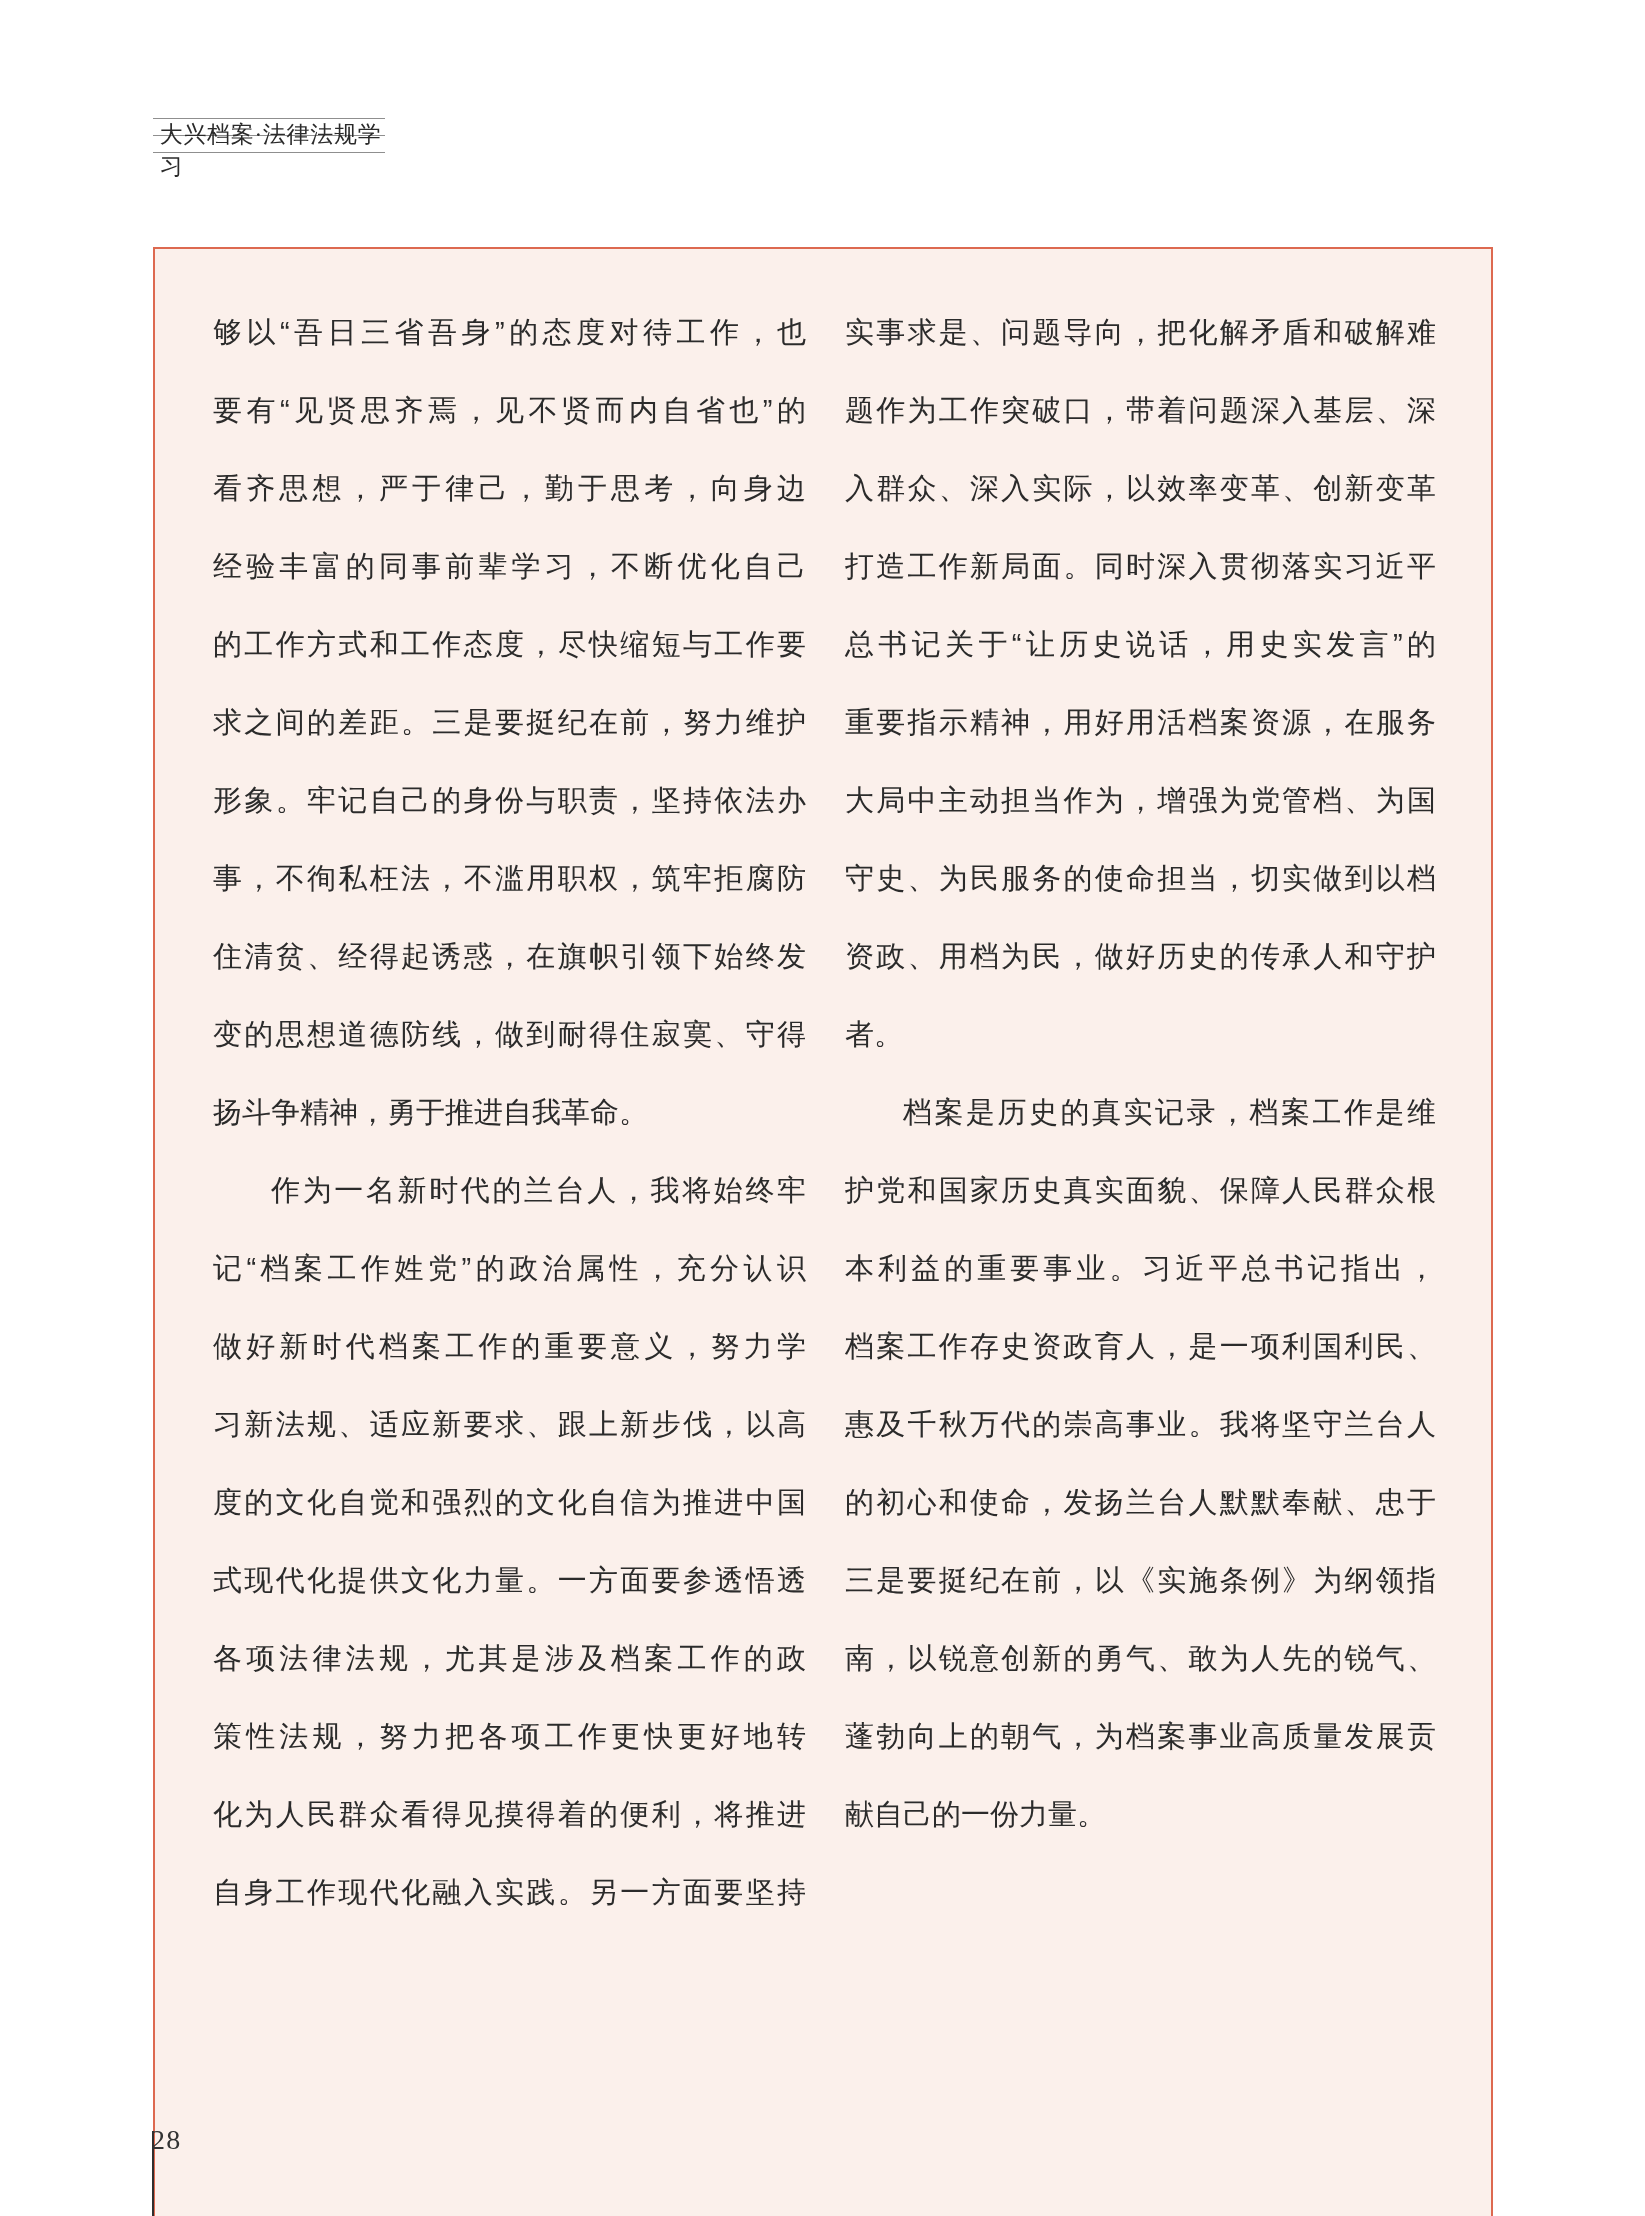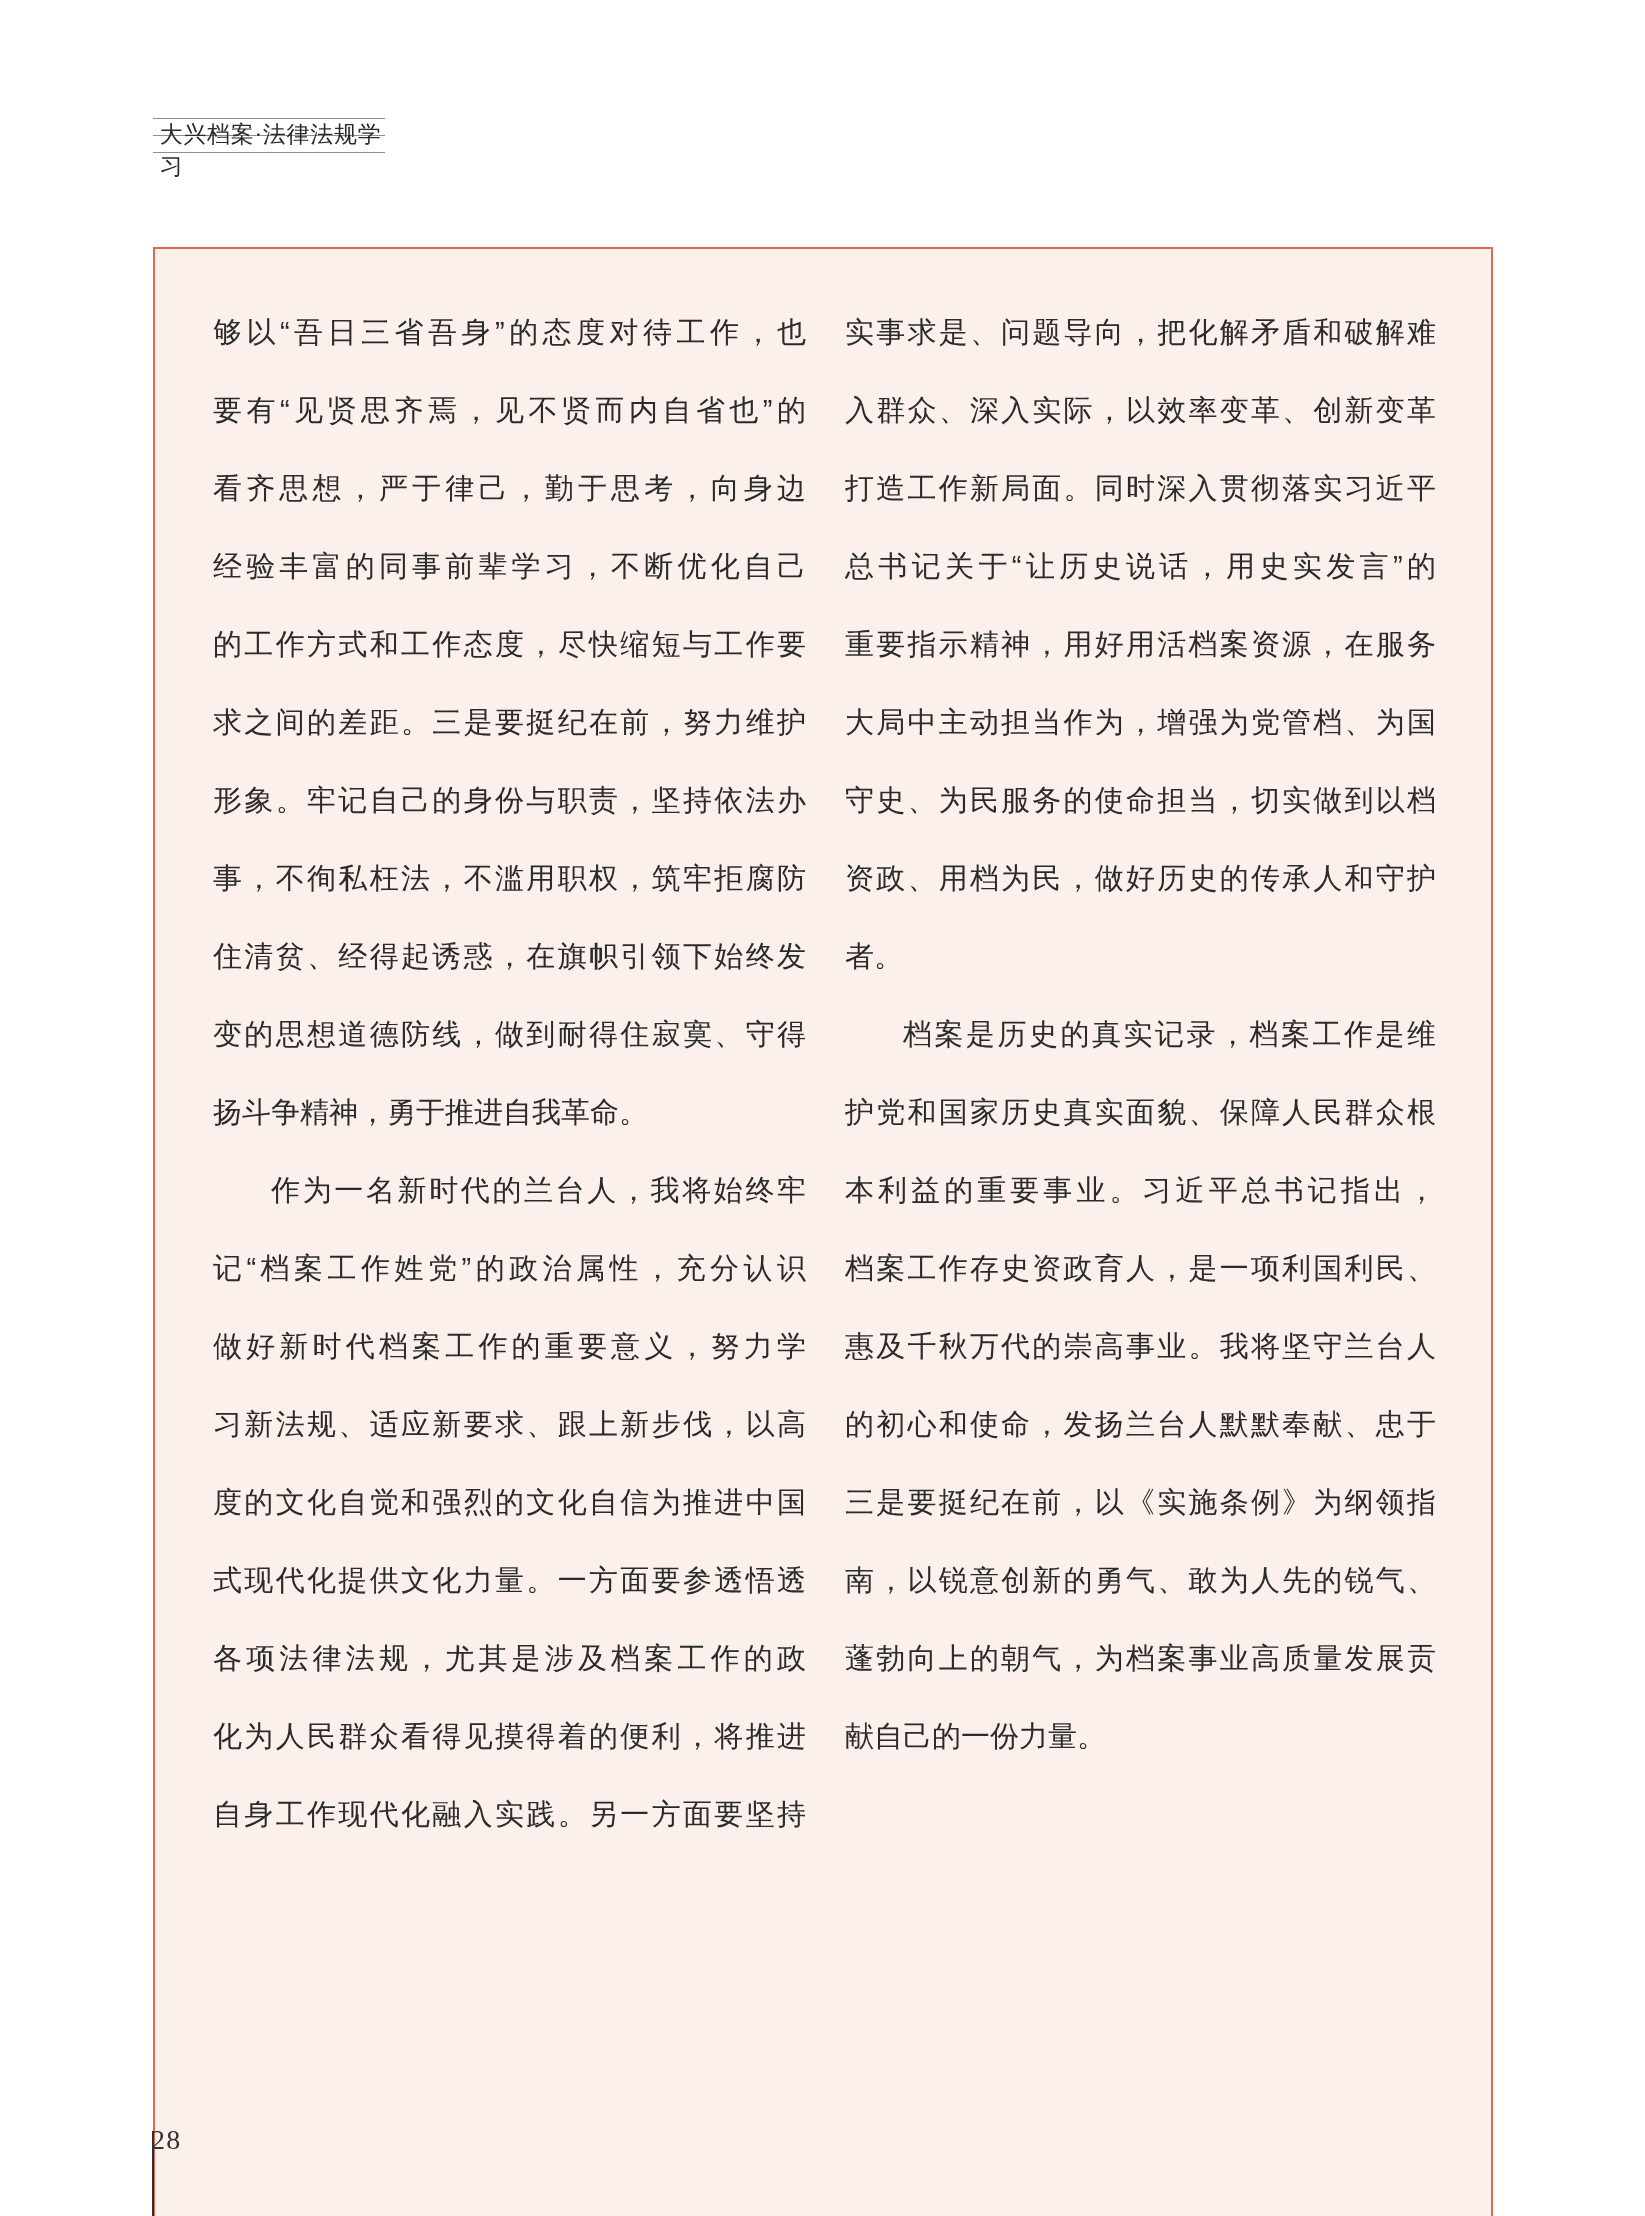--- a/index.html
+++ b/index.html
@@ -114,26 +114,28 @@
     <div class="line">住清贫、经得起诱惑，在旗帜引领下始终发</div>
     <div class="line">变的思想道德防线，做到耐得住寂寞、守得</div>
     <div class="line para-end">扬斗争精神，勇于推进自我革命。</div>
     <div class="line indent">作为一名新时代的兰台人，我将始终牢</div>
     <div class="line">记“档案工作姓党”的政治属性，充分认识</div>
     <div class="line">做好新时代档案工作的重要意义，努力学</div>
     <div class="line">习新法规、适应新要求、跟上新步伐，以高</div>
     <div class="line">度的文化自觉和强烈的文化自信为推进中国</div>
     <div class="line">式现代化提供文化力量。一方面要参透悟透</div>
     <div class="line">各项法律法规，尤其是涉及档案工作的政</div>
+    <div class="line">策性法规，努力把各项工作更快更好地转</div>
     <div class="line">化为人民群众看得见摸得着的便利，将推进</div>
     <div class="line">自身工作现代化融入实践。另一方面要坚持</div>
   </div>
 
   <div class="col col-right">
     <div class="line">实事求是、问题导向，把化解矛盾和破解难</div>
+    <div class="line">题作为工作突破口，带着问题深入基层、深</div>
     <div class="line">入群众、深入实际，以效率变革、创新变革</div>
     <div class="line">打造工作新局面。同时深入贯彻落实习近平</div>
     <div class="line">总书记关于“让历史说话，用史实发言”的</div>
     <div class="line">重要指示精神，用好用活档案资源，在服务</div>
     <div class="line">大局中主动担当作为，增强为党管档、为国</div>
     <div class="line">守史、为民服务的使命担当，切实做到以档</div>
     <div class="line">资政、用档为民，做好历史的传承人和守护</div>
     <div class="line para-end">者。</div>
     <div class="line indent">档案是历史的真实记录，档案工作是维</div>
     <div class="line">护党和国家历史真实面貌、保障人民群众根</div>

